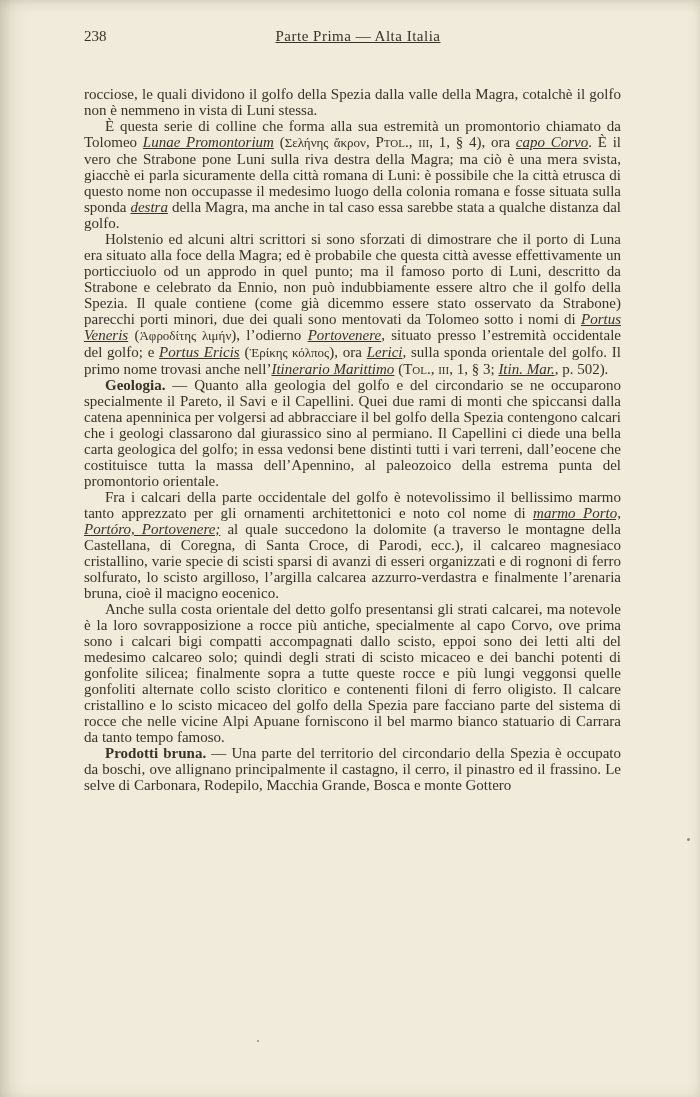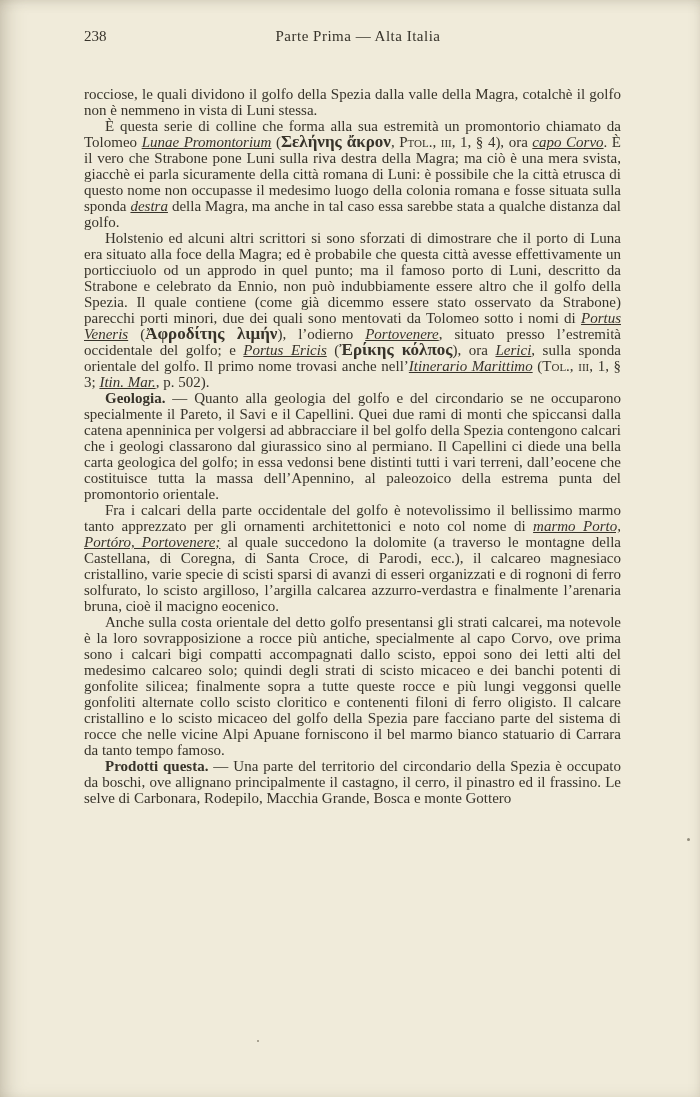--- a/index.html
+++ b/index.html
@@ -19,20 +19,21 @@
                 inset -7px 0 14px -9px rgba(95, 85, 60, 0.22),
                 inset 0 10px 16px -12px rgba(95, 85, 60, 0.18);
   }
   .page-header {
     position: absolute;
     top: 28px;
     left: 84px;
     right: 68px;
     height: 20px;
     font-size: 15px;
+    text-decoration: underline;
   }
   .page-number {
     position: absolute;
     left: 0;
     top: 0;
   }
   .running-title {
     display: block;
     text-align: center;
     letter-spacing: 0.5px;
@@ -44,21 +45,21 @@
     width: 537px;
     font-size: 15px;
     line-height: 16px;
     text-align: justify;
   }
   .para { margin: 0; text-indent: 21px; }
   .para.no-indent { text-indent: 0; }
   .run-i  { font-style: italic; text-decoration: underline; }
   .run-b  { font-weight: bold; font-family: Liberation Serif, serif; }
   .run-sc { font-variant: small-caps; margin-top: 18px; }
-  .run-g  { font-size: 17px; font-weight: bold; }
+  .run-g  { font-size: 13px; }
   .scan-speck {
     position: absolute;
     width: 3px; height: 3px;
     border-radius: 50%;
     background: rgba(70, 62, 45, 0.55);
   }
   .speck-1 { left: 687px; top: 838px; }
   .speck-2 { left: 257px; top: 1040px; width: 2px; height: 2px; }
 </style>
 </head>
@@ -71,19 +72,19 @@
     <span class="running-title">Parte Prima — Alta Italia</span>
   </header>
 
   <main class="text-block">
     <p class="para no-indent"><span>rocciose, le quali dividono il golfo della Spezia dalla valle della Magra, cotalchè il golfo non è nemmeno in vista di Luni stessa.</span></p>
     <p class="para"><span>È questa serie di colline che forma alla sua estremità un promontorio chiamato da Tolomeo </span><span class="run-i">Lunae Promontorium</span><span> (</span><span class="run-g">Σελήνης ἄκρον</span><span>, </span><span class="run-sc">Ptol.</span><span>, </span><span class="run-sc">iii</span><span>, 1, § 4), ora </span><span class="run-i">capo Corvo</span><span>. È il vero che Strabone pone Luni sulla riva destra della Magra; ma ciò è una mera svista, giacchè ei parla sicuramente della città romana di Luni: è possibile che la città etrusca di questo nome non occupasse il medesimo luogo della colonia romana e fosse situata sulla sponda </span><span class="run-i">destra</span><span> della Magra, ma anche in tal caso essa sarebbe stata a qualche distanza dal golfo.</span></p>
     <p class="para"><span>Holstenio ed alcuni altri scrittori si sono sforzati di dimostrare che il porto di Luna era situato alla foce della Magra; ed è probabile che questa città avesse effettivamente un porticciuolo od un approdo in quel punto; ma il famoso porto di Luni, descritto da Strabone e celebrato da Ennio, non può indubbiamente essere altro che il golfo della Spezia. Il quale contiene (come già dicemmo essere stato osservato da Strabone) parecchi porti minori, due dei quali sono mentovati da Tolomeo sotto i nomi di </span><span class="run-i">Portus Veneris</span><span> (</span><span class="run-g">Ἀφροδίτης λιμήν</span><span>), l’odierno </span><span class="run-i">Portovenere</span><span>, situato presso l’estremità occidentale del golfo; e </span><span class="run-i">Portus Ericis</span><span> (</span><span class="run-g">Ἐρίκης κόλπος</span><span>), ora </span><span class="run-i">Lerici</span><span>, sulla sponda orientale del golfo. Il primo nome trovasi anche nell’</span><span class="run-i">Itinerario Marittimo</span><span> (</span><span class="run-sc">Tol.</span><span>, </span><span class="run-sc">iii</span><span>, 1, § 3; </span><span class="run-i">Itin. Mar.</span><span>, p. 502).</span></p>
     <p class="para"><span class="run-b">Geologia.</span><span> — Quanto alla geologia del golfo e del circondario se ne occuparono specialmente il Pareto, il Savi e il Capellini. Quei due rami di monti che spiccansi dalla catena apenninica per volgersi ad abbracciare il bel golfo della Spezia contengono calcari che i geologi classarono dal giurassico sino al permiano. Il Capellini ci diede una bella carta geologica del golfo; in essa vedonsi bene distinti tutti i vari terreni, dall’eocene che costituisce tutta la massa dell’Apennino, al paleozoico della estrema punta del promontorio orientale.</span></p>
     <p class="para"><span>Fra i calcari della parte occidentale del golfo è notevolissimo il bellissimo marmo tanto apprezzato per gli ornamenti architettonici e noto col nome di </span><span class="run-i">marmo Porto, Portóro, Portovenere;</span><span> al quale succedono la dolomite (a traverso le montagne della Castellana, di Coregna, di Santa Croce, di Parodi, ecc.), il calcareo magnesiaco cristallino, varie specie di scisti sparsi di avanzi di esseri organizzati e di rognoni di ferro solfurato, lo scisto argilloso, l’argilla calcarea azzurro-verdastra e finalmente l’arenaria bruna, cioè il macigno eocenico.</span></p>
     <p class="para"><span>Anche sulla costa orientale del detto golfo presentansi gli strati calcarei, ma notevole è la loro sovrapposizione a rocce più antiche, specialmente al capo Corvo, ove prima sono i calcari bigi compatti accompagnati dallo scisto, eppoi sono dei letti alti del medesimo calcareo solo; quindi degli strati di scisto micaceo e dei banchi potenti di gonfolite silicea; finalmente sopra a tutte queste rocce e più lungi veggonsi quelle gonfoliti alternate collo scisto cloritico e contenenti filoni di ferro oligisto. Il calcare cristallino e lo scisto micaceo del golfo della Spezia pare facciano parte del sistema di rocce che nelle vicine Alpi Apuane forniscono il bel marmo bianco statuario di Carrara da tanto tempo famoso.</span></p>
-    <p class="para"><span class="run-b">Prodotti questa.</span><span> — Una parte del territorio del circondario della Spezia è occupato da boschi, ove allignano principalmente il castagno, il cerro, il pinastro ed il frassino. Le selve di Carbonara, Rodepilo, Macchia Grande, Bosca e monte Gottero</span></p>
+    <p class="para"><span class="run-b">Prodotti bruna.</span><span> — Una parte del territorio del circondario della Spezia è occupato da boschi, ove allignano principalmente il castagno, il cerro, il pinastro ed il frassino. Le selve di Carbonara, Rodepilo, Macchia Grande, Bosca e monte Gottero</span></p>
   </main>
 
   <span class="scan-speck speck-1"></span>
   <span class="scan-speck speck-2"></span>
 
 </div>
 
 </body></html>

